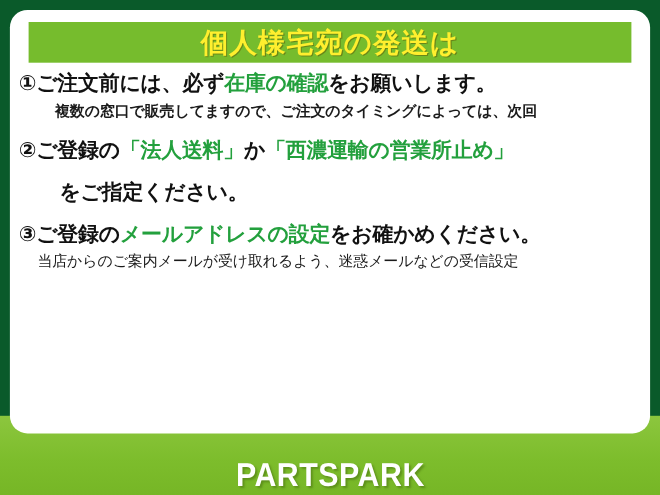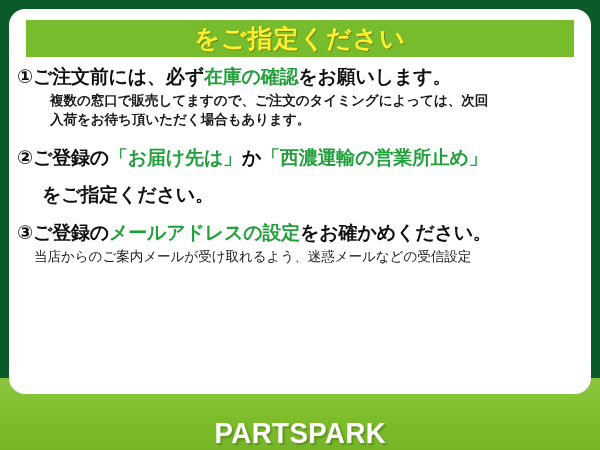--- a/index.html
+++ b/index.html
@@ -80,21 +80,21 @@
   .item-heading {
     font-size: 19px;
     font-weight: bold;
     color: #111111;
     line-height: 1.22;
     padding: 0 8px 0 8px;
     white-space: nowrap;
     letter-spacing: -0.2px;
   }
   .heading-line2 {
-    padding-left: 33px;
+    padding-left: 45px;
   }
   .hl {                       
     color: #23a03d;
   }
   .item-body {
     font-size: 13.6px;
     color: #1a1a1a;
     line-height: 1.42;
     padding-left: 41px;
     padding-right: 10px;
@@ -133,33 +133,32 @@
 </head>
 <body>
 
 <div id="notice-frame">
 
   <div id="footer-band"></div>
 
   <div id="card">
 
     <div id="title-banner">
-      <span id="title-text">をご指定ください</span>
+      <span id="title-text">個人様宅宛の発送は</span>
     </div>
 
     <div id="items">
       <div class="item" id="item-1">
           <div class="item-heading"><span>①</span><span>ご注文前には、必ず</span><span class="hl">在庫の確認</span><span>をお願いします。</span></div>
           <div class="item-body">
             <div>複数の窓口で販売してますので、ご注文のタイミングによっては、次回</div>
-            <div>入荷をお待ち頂いただく場合もあります。</div>
           </div>
         </div>
       <div class="item" id="item-2">
-          <div class="item-heading"><span>②</span><span>ご登録の</span><span class="hl">「お届け先は」</span><span>か</span><span class="hl">「西濃運輸の営業所止め」</span></div>
+          <div class="item-heading"><span>②</span><span>ご登録の</span><span class="hl">「法人送料」</span><span>か</span><span class="hl">「西濃運輸の営業所止め」</span></div>
           <div class="item-heading heading-line2">をご指定ください。</div>
         </div>
       <div class="item" id="item-3">
           <div class="item-heading"><span>③</span><span>ご登録の</span><span class="hl">メールアドレスの設定</span><span>をお確かめください。</span></div>
           <div class="item-body">
             <div>当店からのご案内メールが受け取れるよう、迷惑メールなどの受信設定</div>
           </div>
         </div>
     </div>
 

